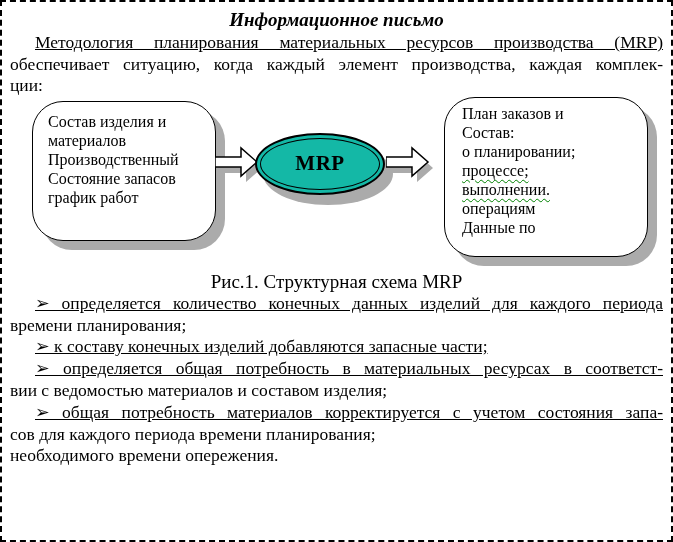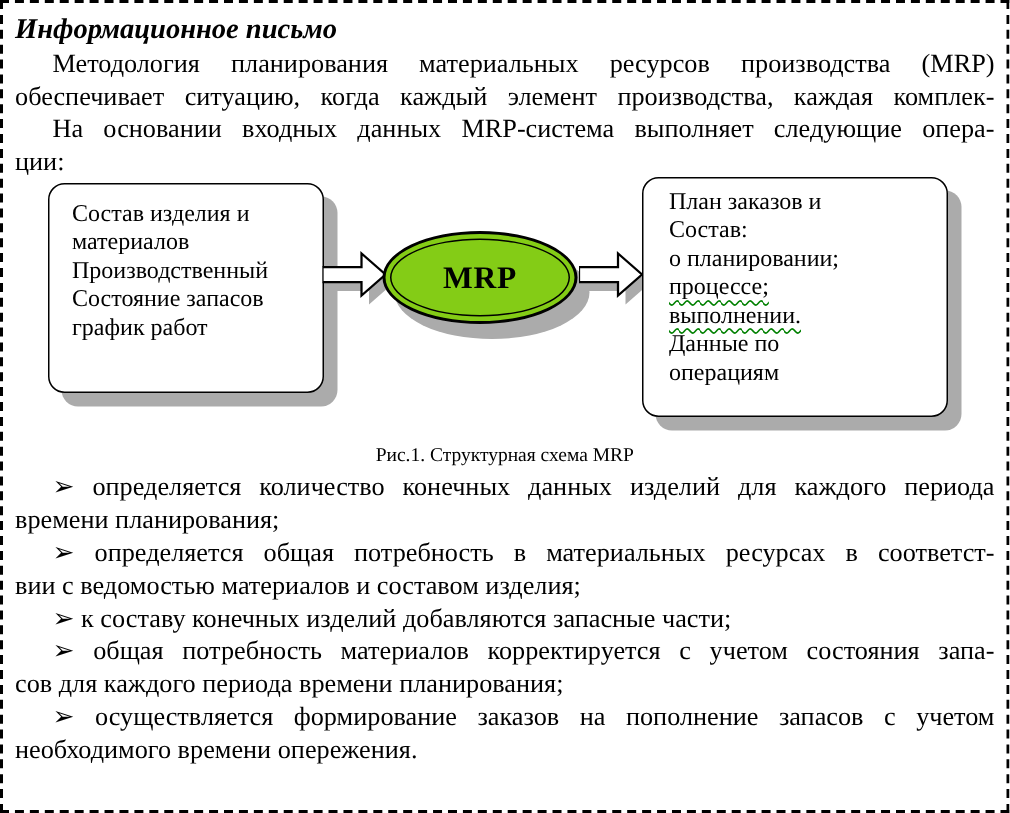--- a/index.html
+++ b/index.html
@@ -2,57 +2,56 @@
 <html><head>
 <meta charset="utf-8">
 <style>
   html,body{margin:0;padding:0;background:#ffffff;}
   .page{
     position:relative;width:673px;height:542px;box-sizing:border-box;
     border:2px dashed #000;background:#fff;color:#000;
     padding:6px 8px 2px 8px;overflow:hidden;
     font-family:"Liberation Serif","DejaVu Serif","DejaVu Sans",serif;
   }
-  .doc-title{font-weight:bold;font-style:italic;font-size:19px;line-height:24px;}
+  .doc-title{text-align:center;font-weight:bold;font-style:italic;font-size:19px;line-height:24px;}
   .ln{font-size:17.5px;line-height:21.6px;}
   .just{text-align:justify;text-align-last:justify;}
-  .ind{text-indent:25px;}
+  .ind{text-indent:25px;text-decoration:underline;}
   .bullets .ln{line-height:21.8px;}
   
   .diagram{position:relative;height:170px;}
   .box{
-    position:absolute;background:#fff;border:1.5px solid #000;border-radius:11px;
+    position:absolute;background:#fff;border:1.5px solid #000;border-radius:31px;
     box-shadow:9px 9px 0 #ababab;font-size:16px;line-height:19px;box-sizing:border-box;
   }
   .box.input{left:22px;top:4px;width:184px;height:140px;padding:10px 0 0 15px;}
-  .box.output{left:418px;top:0;width:204px;height:160px;padding:6px 0 0 17px;}
+  .box.output{left:434px;top:0;width:204px;height:160px;padding:6px 0 0 17px;}
   .ell-shadow{position:absolute;left:253px;top:46px;width:130px;height:62px;background:#ababab;border-radius:50%;}
-  .ell{position:absolute;left:245px;top:36px;width:130px;height:62px;border:2px solid #000;border-radius:50%;background:#84cc16;box-sizing:border-box;}
+  .ell{position:absolute;left:245px;top:36px;width:130px;height:62px;border:2px solid #000;border-radius:50%;background:#14b8a6;box-sizing:border-box;}
   .ell-inner{position:absolute;top:3px;left:3px;right:3px;bottom:3px;border:1.5px solid #000;border-radius:50%;display:flex;align-items:center;justify-content:center;}
   .mrp{font-weight:bold;font-size:21px;letter-spacing:0.5px;}
   .arrow{position:absolute;}
   .a1{left:205px;top:46px;}
   .a2{left:376px;top:46px;}
   .misspelled{text-decoration:underline;text-decoration-style:wavy;text-decoration-color:#008000;text-decoration-thickness:1px;text-underline-offset:3px;}
-  .caption{text-align:center;font-size:13px;line-height:22px;margin-top:4px;}
+  .caption{text-align:center;font-size:19px;line-height:22px;margin-top:4px;}
 </style>
 </head>
 <body>
 
 <div class="page">
 
   <div class="doc-title">Информационное письмо</div>
 
   <div class="para">
     <div class="ln just ind">Методология планирования материальных ресурсов производства (MRP)</div>
     <div class="ln just">обеспечивает ситуацию, когда каждый элемент производства, каждая комплек-</div>
   </div>
 
   <div class="para">
-    <div class="ln just ind">На основании входных данных MRP-система выполняет следующие опера-</div>
     <div class="ln">ции:</div>
   </div>
 
   <div class="diagram">
 
     <div class="box input">
       <div class="bl">Состав изделия и</div>
       <div class="bl">материалов</div>
       <div class="bl">Производственный</div>
       <div class="bl">Состояние запасов</div>
@@ -75,43 +74,42 @@
       <polygon points="5,20 31,20 31,11 47,25 31,39 31,30 5,30" fill="#ababab"></polygon>
       <polygon points="0,14 26,14 26,5 42,19 26,33 26,24 0,24" fill="#ffffff" stroke="#000000" stroke-width="1.5"></polygon>
     </svg>
 
     <div class="box output">
       <div class="bl">План заказов и</div>
       <div class="bl">Состав:</div>
       <div class="bl">о планировании;</div>
       <div class="bl misspelled">процессе;</div>
       <div class="bl misspelled">выполнении.</div>
+      <div class="bl">операциям</div>
       <div class="bl">Данные по</div>
-      <div class="bl">операциям</div>
     </div>
 
   </div>
 
   <div class="caption">Рис.1. Структурная схема MRP</div>
 
   <div class="bullets">
     <div class="para">
       <div class="ln just ind">➢ определяется количество конечных данных изделий для каждого периода</div>
       <div class="ln">времени планирования;</div>
     </div>
     <div class="para">
+      <div class="ln ind">➢ к составу конечных изделий добавляются запасные части;</div>
+    </div>
+    <div class="para">
       <div class="ln just ind">➢ определяется общая потребность в материальных ресурсах в соответст-</div>
       <div class="ln">вии с ведомостью материалов и составом изделия;</div>
-    </div>
-    <div class="para">
-      <div class="ln ind">➢ к составу конечных изделий добавляются запасные части;</div>
     </div>
     <div class="para">
       <div class="ln just ind">➢ общая потребность материалов корректируется с учетом состояния запа-</div>
       <div class="ln">сов для каждого периода времени планирования;</div>
     </div>
     <div class="para">
-      <div class="ln just ind">➢ осуществляется формирование заказов на пополнение запасов с учетом</div>
       <div class="ln">необходимого времени опережения.</div>
     </div>
   </div>
 
 </div>
 
 </body></html>

